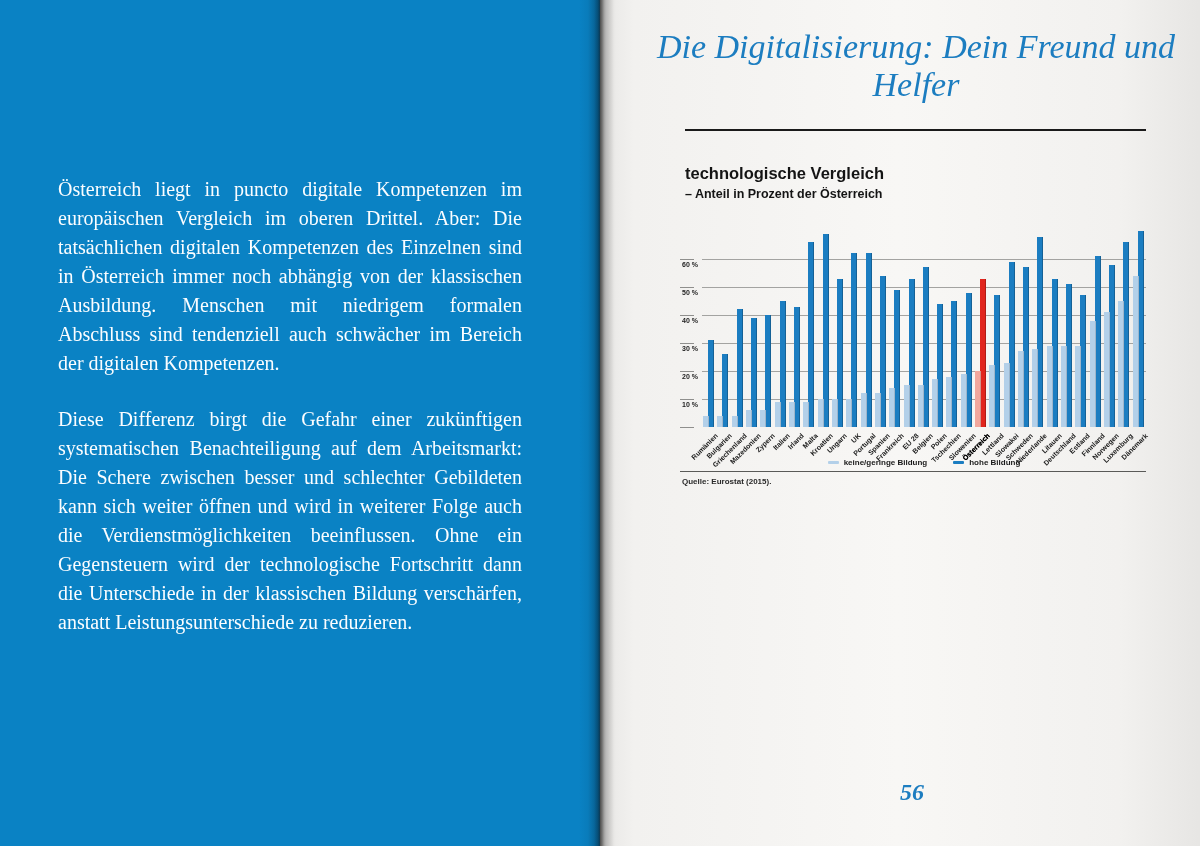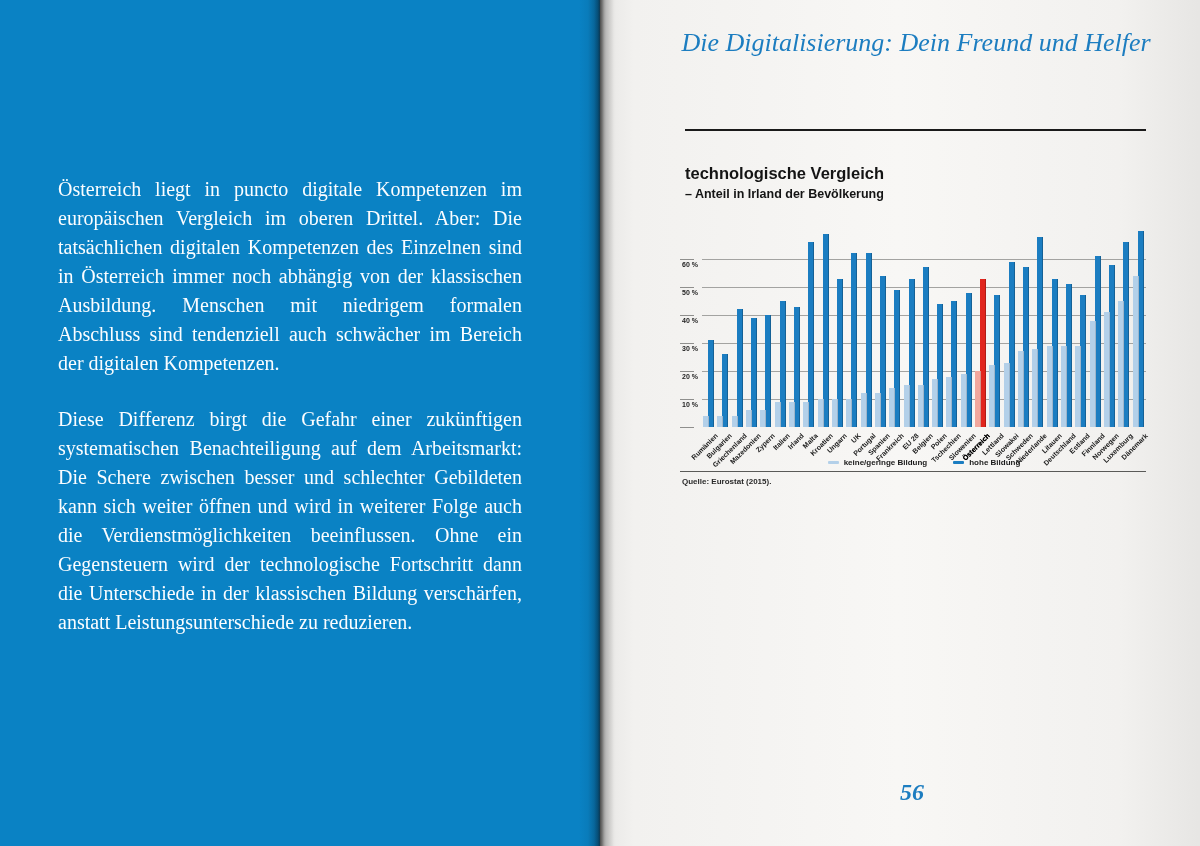--- a/index.html
+++ b/index.html
@@ -15,21 +15,21 @@
   .left-par.second{margin-top:27px;}
 
   
   .gutter{position:absolute;left:588px;top:0;width:26px;height:846px;z-index:6;pointer-events:none;
     background:linear-gradient(90deg,rgba(0,0,0,0) 0%,rgba(0,0,0,.22) 38%,rgba(25,25,25,.55) 48%,rgba(0,0,0,.18) 62%,rgba(0,0,0,0) 100%);}
 
   
   .page-right{position:absolute;left:600px;top:0;width:600px;height:846px;
     background:linear-gradient(90deg,#9a9997 0px,#d9d8d6 6px,#ecebe9 16px,#f2f1ef 34px,#f8f7f5 300px,#f2f1ef 520px,#e7e6e4 598px);}
   .running-header{position:absolute;left:40px;right:8px;top:28px;text-align:center;
-    font-family:"Liberation Serif",serif;font-style:italic;color:#1c7dc0;font-size:26px;}
+    font-family:"Liberation Serif",serif;font-style:italic;color:#1c7dc0;font-size:34px;}
   .page-number{position:absolute;left:288px;top:779px;width:48px;text-align:center;
     font-family:"Liberation Serif",serif;font-style:italic;color:#1d7dc0;font-size:24px;font-weight:bold;}
 
   
   .figure{position:absolute;left:80px;top:129px;width:466px;height:362px;}
   .fig-rule-top{position:absolute;left:5px;right:0;top:0;height:2px;background:#1a1a1a;}
   .fig-title{position:absolute;left:5px;top:13px;font-size:16.5px;font-weight:bold;color:#141414;line-height:21px;}
   .fig-subtitle{position:absolute;left:5px;top:58px;font-size:12.5px;font-weight:bold;color:#141414;}
   .fig-rule-bottom{position:absolute;left:0;right:0;top:342px;height:1px;background:#5a5a58;}
   .fig-source{position:absolute;left:2px;top:348px;font-size:8px;font-weight:bold;color:#2a2a2a;}
@@ -66,21 +66,21 @@
 
   <div class="page-right">
     <div class="running-header">Die Digitalisierung: Dein Freund und Helfer</div>
 
     <div class="figure">
       <div class="fig-rule-top"></div>
       <div class="fig-title">
         <br>
         <span>technologische Vergleich</span>
       </div>
-      <div class="fig-subtitle">– Anteil in Irland der Bevölkerung</div>
+      <div class="fig-subtitle">– Anteil in Prozent der Österreich</div>
 
       <div class="chart-canvas">
           <div class="gridline" style="left: 22px; width: 444px; top: 270px; background: rgb(163, 163, 161);"></div>
           <div class="ytick" style="top: 270px;"></div>
           <div class="ylabel" style="top: 272px;">10 %</div>
           <div class="gridline" style="left: 22px; width: 444px; top: 242px; background: rgb(163, 163, 161);"></div>
           <div class="ytick" style="top: 242px;"></div>
           <div class="ylabel" style="top: 244px;">20 %</div>
           <div class="gridline" style="left: 22px; width: 444px; top: 214px; background: rgb(163, 163, 161);"></div>
           <div class="ytick" style="top: 214px;"></div>

